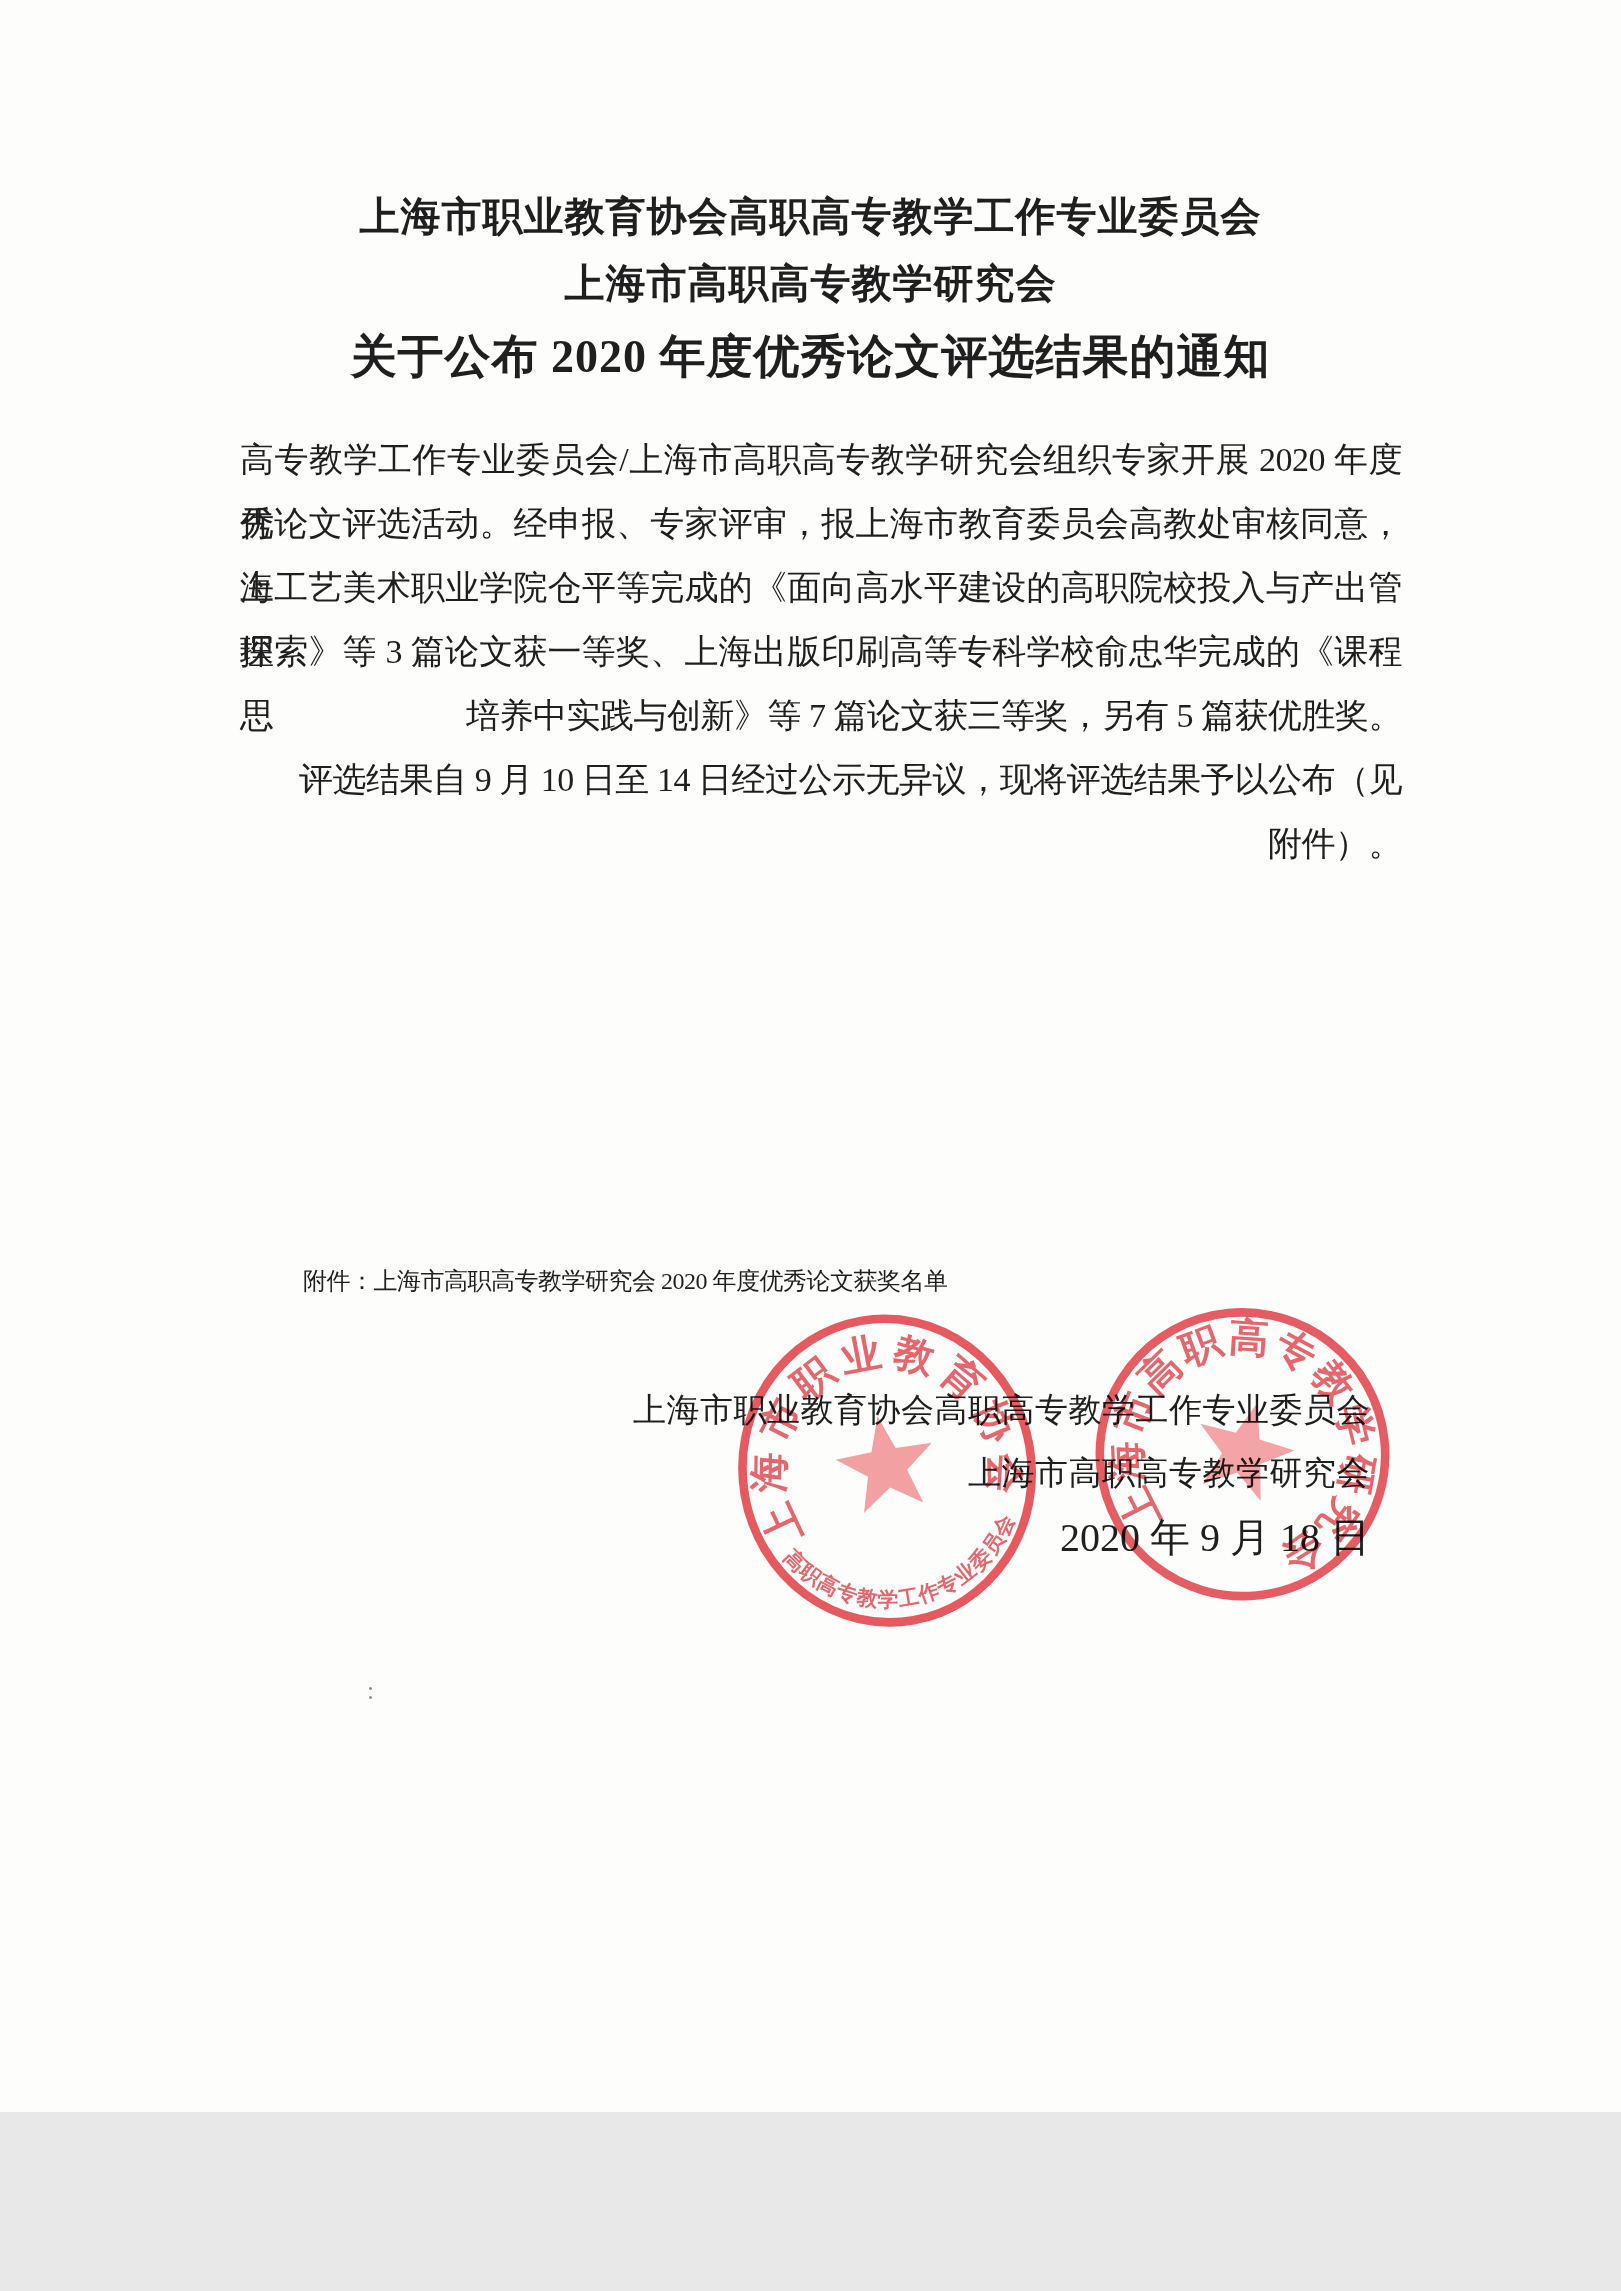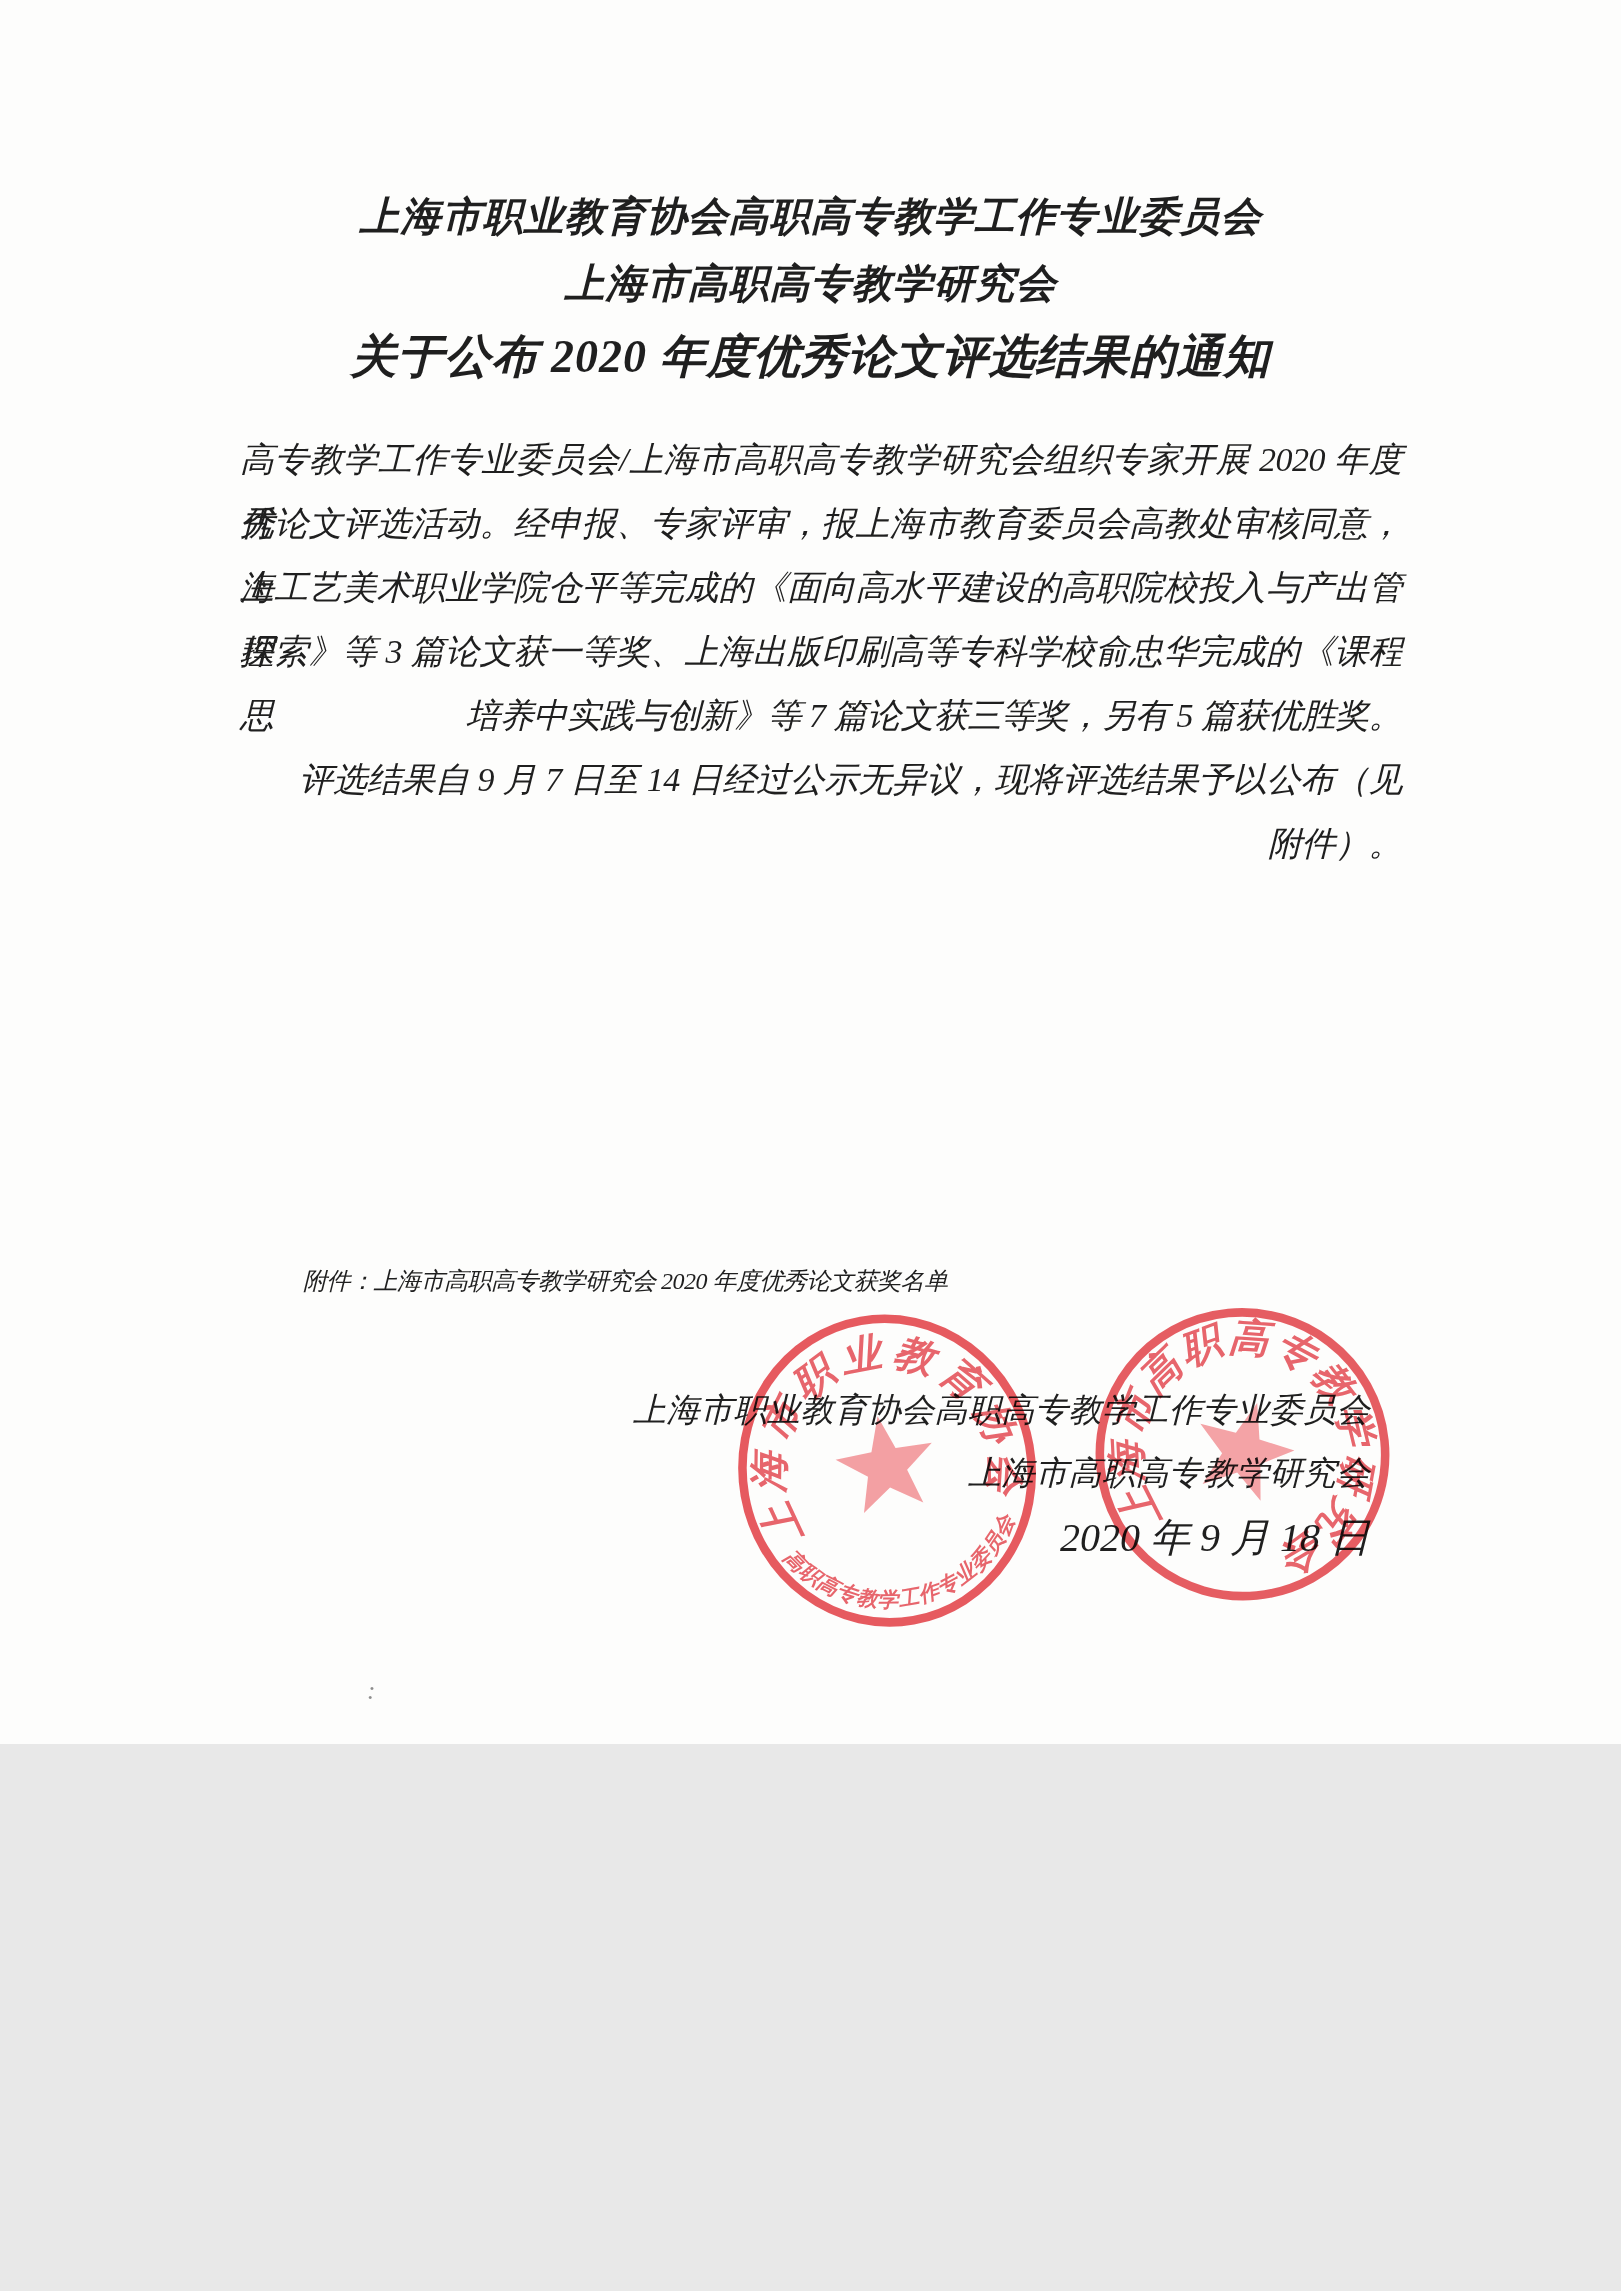--- a/index.html
+++ b/index.html
@@ -1,24 +1,23 @@
 <!DOCTYPE html>
 <html><head>
 <meta charset="utf-8">
 <style>
   html,body{margin:0;padding:0;background:#e8e8e8;}
   .page{
     position:relative;
-    width:1621px;height:1744px;
+    width:1621px;height:2112px;
     margin:0 auto;
     background:#fdfdfc;
     overflow:hidden;
     font-family:"Liberation Serif","DejaVu Serif",serif;
     color:#1f1f1f;
-    font-style:italic;
   }
   
   .title{position:absolute;left:0;width:100%;text-align:center;white-space:nowrap;}
   .title.t1{top:189px;font-family:"Liberation Sans","DejaVu Sans",sans-serif;font-weight:700;font-size:40px;letter-spacing:1px;}
   .title.t2{top:256px;font-family:"Liberation Sans","DejaVu Sans",sans-serif;font-weight:700;font-size:40px;letter-spacing:1px;}
   .title.t3{top:326px;font-weight:700;font-size:46px;letter-spacing:1px;}
   
   .body-text{
     position:absolute;left:240px;top:428px;width:1162px;
     font-size:34px;letter-spacing:-0.5px;
@@ -56,21 +55,21 @@
   <div class="title t1">上海市职业教育协会高职高专教学工作专业委员会</div>
   <div class="title t2">上海市高职高专教学研究会</div>
   <div class="title t3">关于公布 2020 年度优秀论文评选结果的通知</div>
 
   <div class="body-text" id="body-lines">
       <div class="b-line justify">高专教学工作专业委员会/上海市高职高专教学研究会组织专家开展 2020 年度优</div>
       <div class="b-line justify">秀论文评选活动。经申报、专家评审，报上海市教育委员会高教处审核同意，上</div>
       <div class="b-line justify">海工艺美术职业学院仓平等完成的《面向高水平建设的高职院校投入与产出管理</div>
       <div class="b-line justify">探索》等 3 篇论文获一等奖、上海出版印刷高等专科学校俞忠华完成的《课程思</div>
       <div class="b-line">培养中实践与创新》等 7 篇论文获三等奖，另有 5 篇获优胜奖。</div>
-      <div class="b-line justify indent">评选结果自 9 月 7 日至 14 日经过公示无异议，现将评选结果予以公布（见</div>
+      <div class="b-line justify indent">评选结果自 9 月 10 日至 14 日经过公示无异议，现将评选结果予以公布（见</div>
       <div class="b-line">附件）。</div>
     </div>
 
   <div class="attachment">附件：上海市高职高专教学研究会 2020 年度优秀论文获奖名单</div>
 
   <div class="signature">
     <div class="sig-line">上海市职业教育协会高职高专教学工作专业委员会</div>
     <div class="sig-line">上海市高职高专教学研究会</div>
     <div class="sig-date">2020 年 9 月 18 日</div>
   </div>

